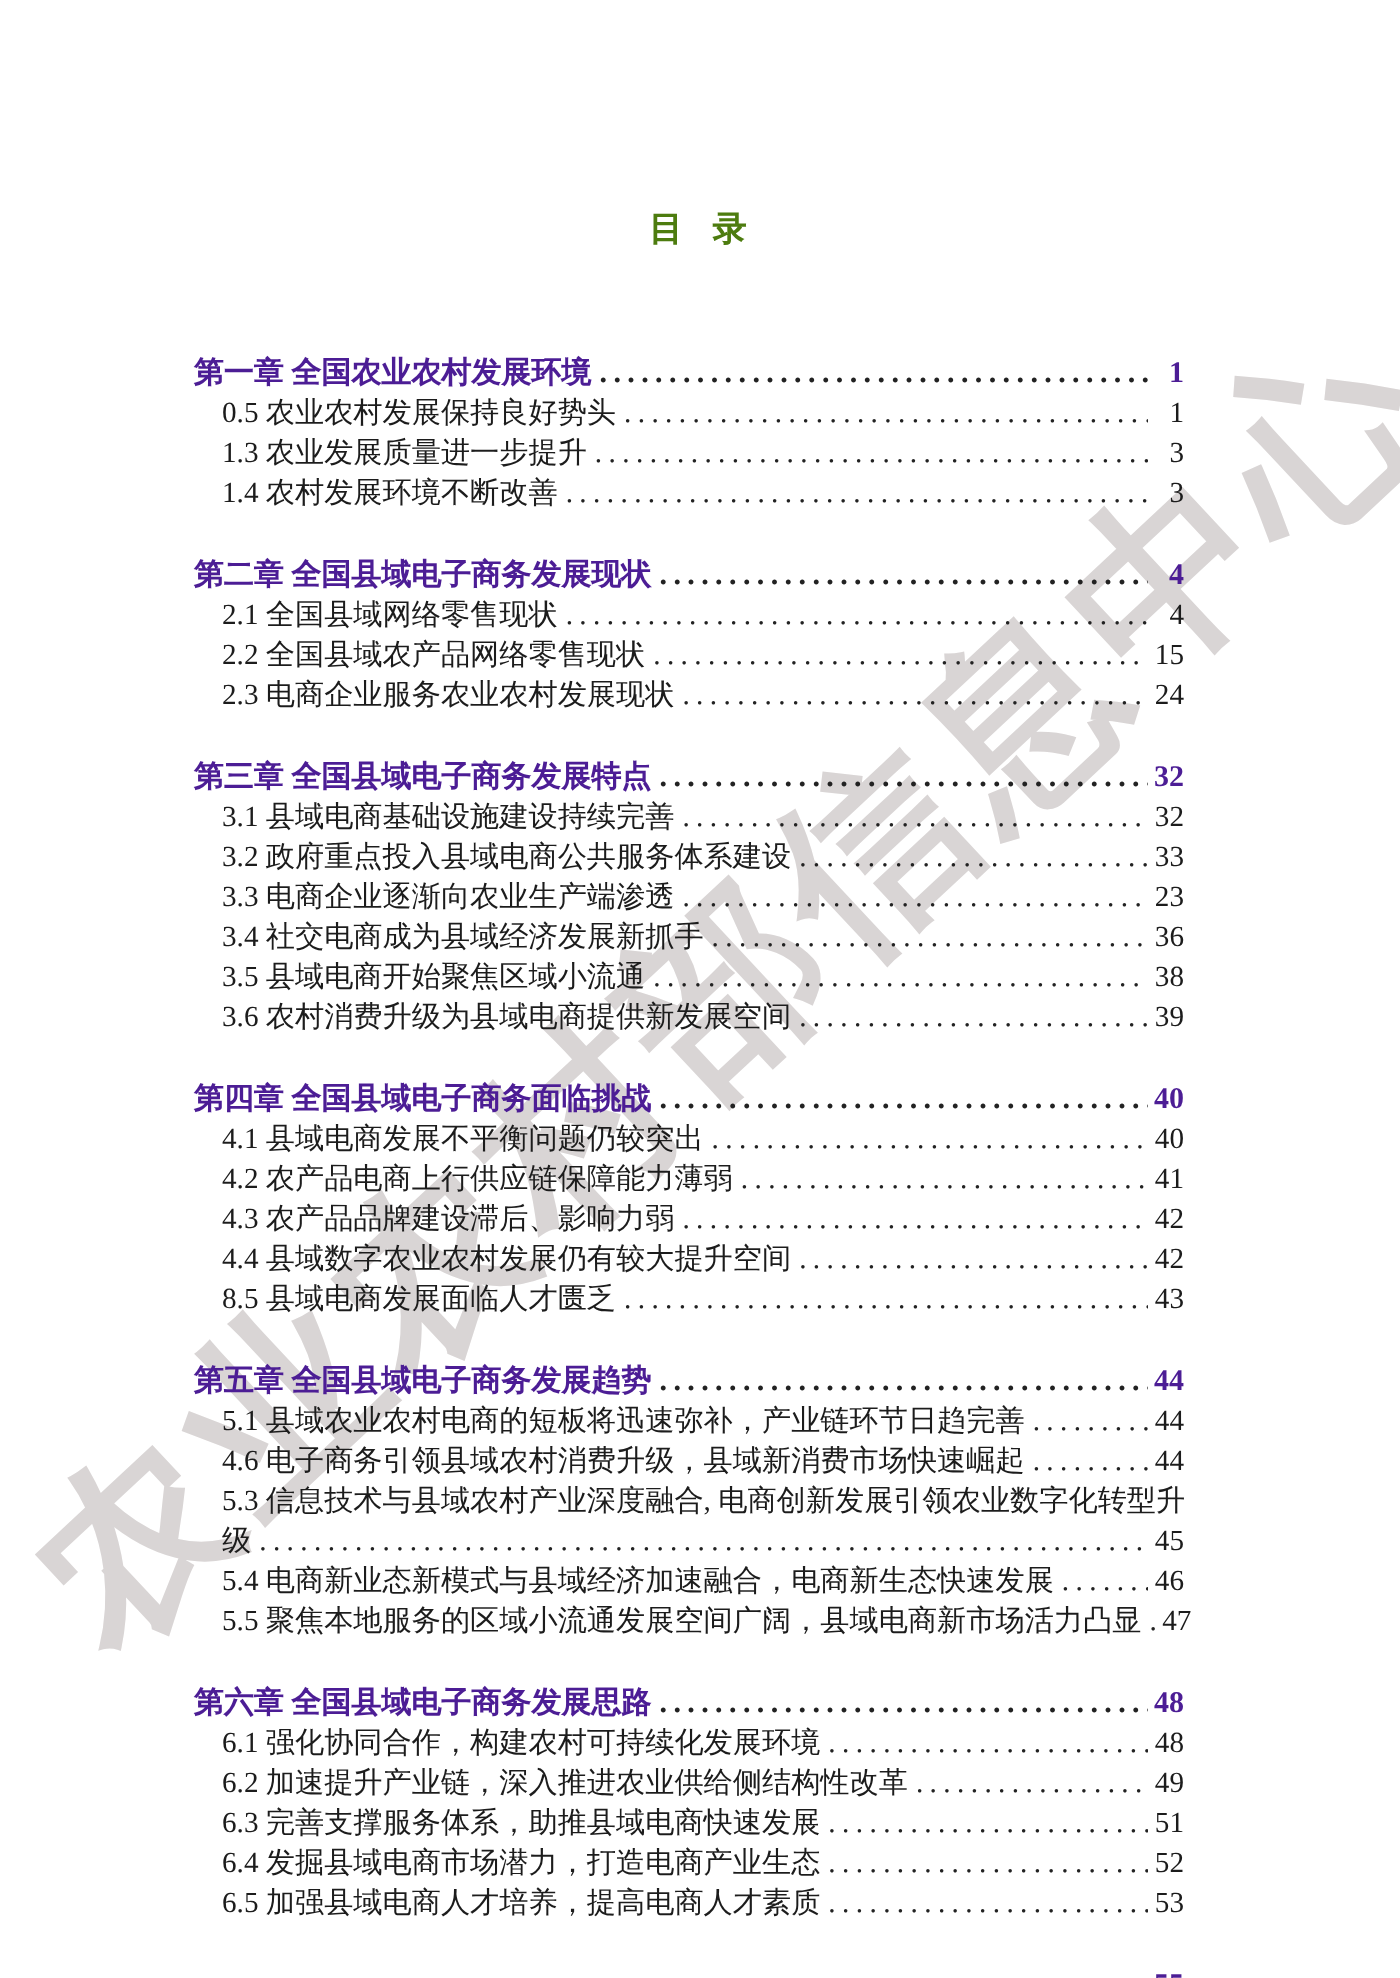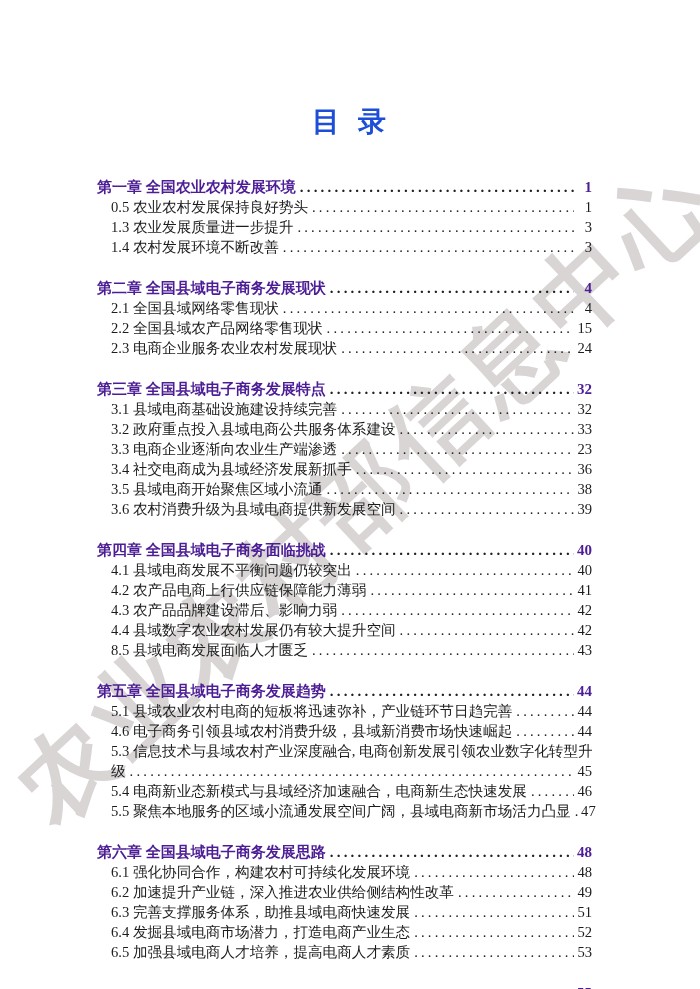--- a/index.html
+++ b/index.html
@@ -32,24 +32,24 @@
   }
   .content { position: relative; z-index: 1; }
   .doc-title {
     position: absolute;
     top: 103px;
     left: 0;
     width: 100%;
     text-align: center;
     font-family: "Liberation Sans", sans-serif;
     font-weight: 700;
-    font-size: 28px;
+    font-size: 17px;
     letter-spacing: 2px;
     word-spacing: 6px;
-    color: #1d4ed8;
+    color: #4d7c0f;
   }
   .toc {
     position: absolute;
     top: 156px;
     left: 97px;
     right: 108px;
   }
   .row {
     display: flex;
     align-items: baseline;

